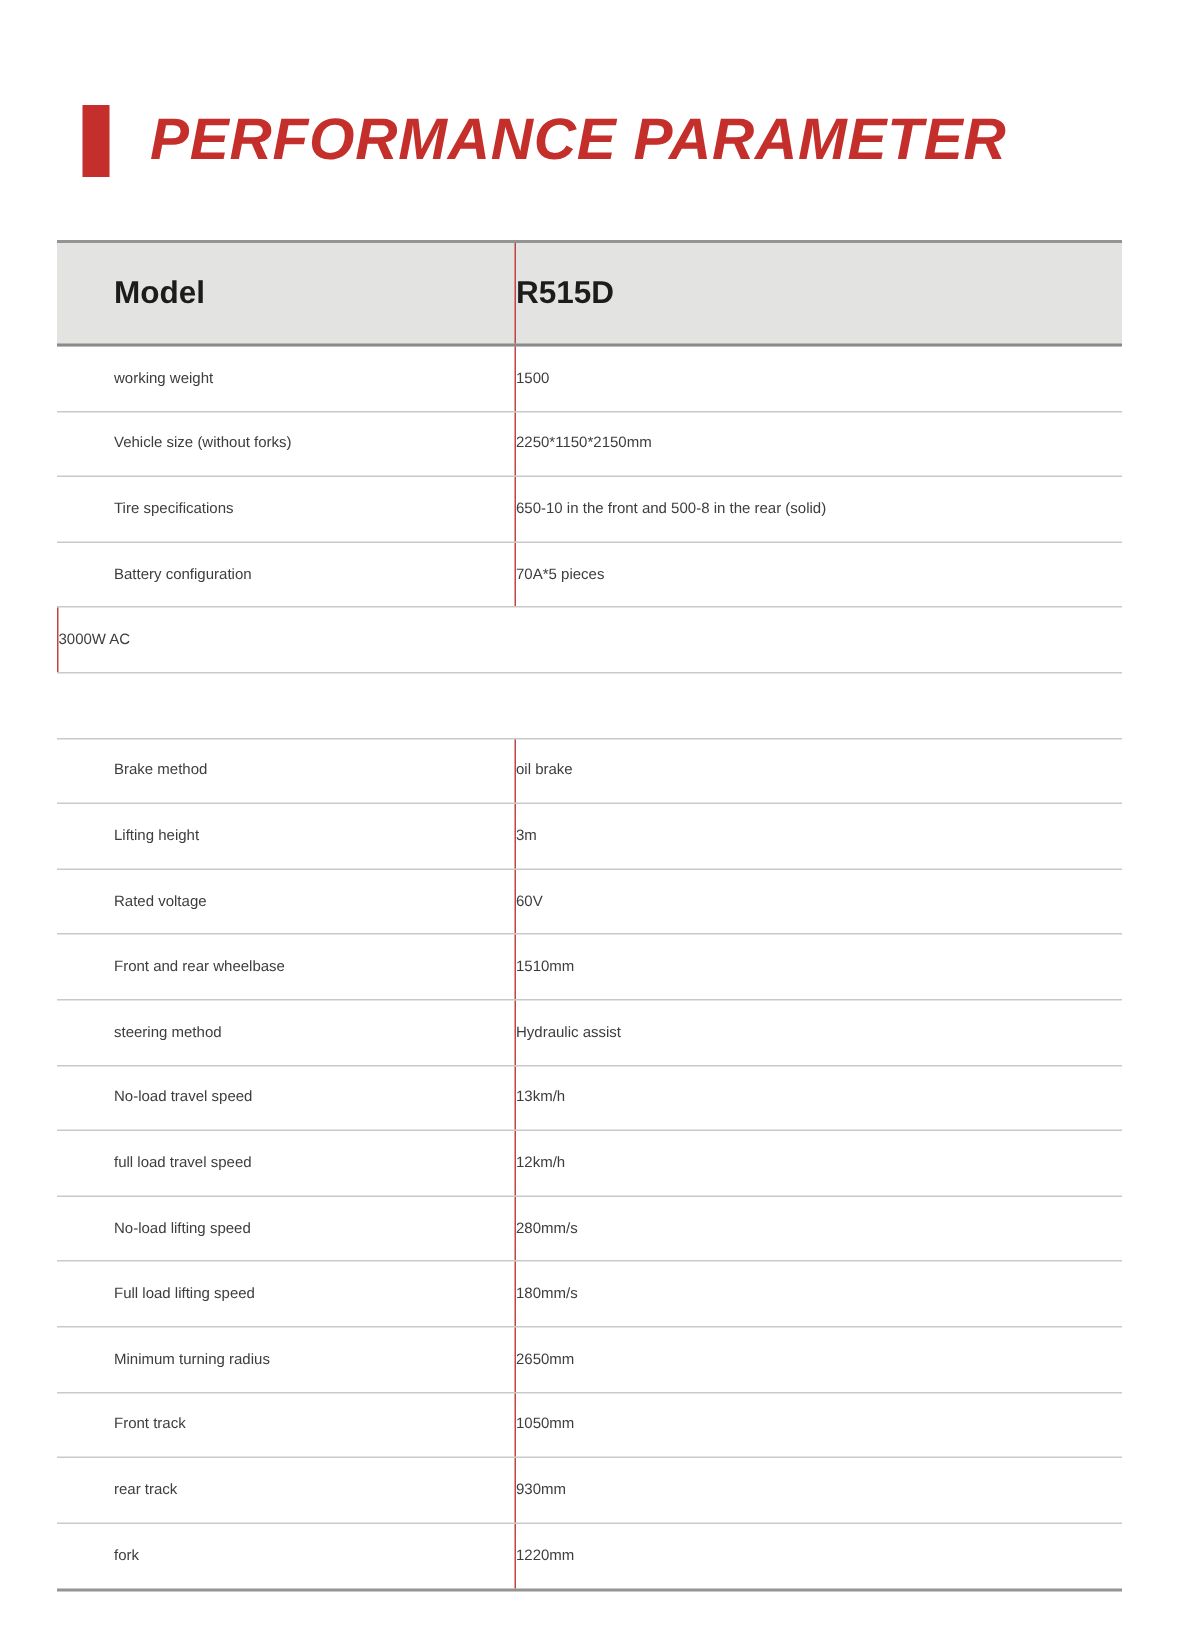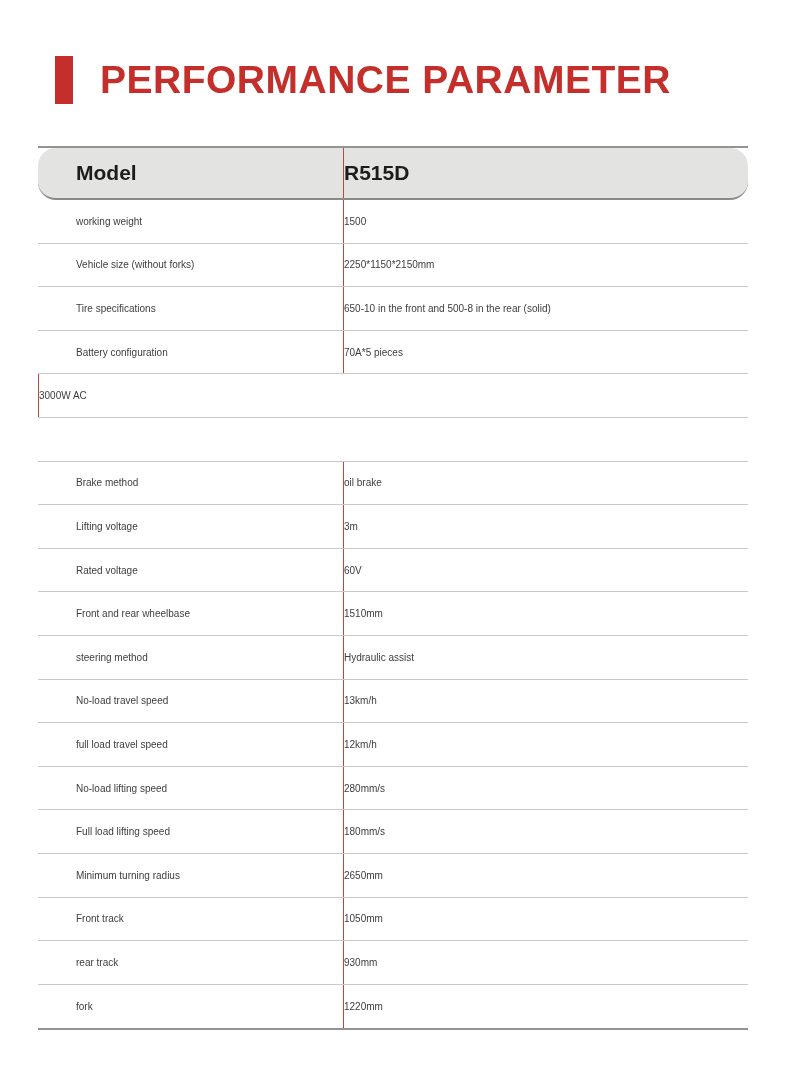--- a/index.html
+++ b/index.html
@@ -18,21 +18,22 @@
     position: relative;
     width: 800px;
     height: 1086px;
     background: #ffffff;
     font-family: "Liberation Sans", sans-serif;
     overflow: hidden;
   }
   .title-block {
     display: flex;
     align-items: center;
-    padding: 56px 0 0 55px;
+    padding: 70px 0 0 55px;
+    font-style: italic;
   }
   .accent-bar {
     width: 18px;
     height: 48px;
     background: var(--accent-red, #C42F2B);
     flex: 0 0 auto;
   }
   .page-title {
     margin-left: 27px;
     font-size: 39px;
@@ -43,24 +44,23 @@
     white-space: nowrap;
   }
   .spec-table {
     margin: 42px 0 0 38px;
     width: 710px;
     border-top: 2px solid var(--border-dark, #949494);
     border-bottom: 2px solid var(--border-dark, #949494);
   }
   .thead {
     display: flex;
-    height: 52px;
+    height: 69px;
     background: var(--header-bg, #E3E3E1);
     border-bottom: 2px solid var(--border-mid, #8A8A8A);
-    border-radius: 18px;
   }
   .th {
     display: flex;
     align-items: center;
     font-weight: bold;
     color: var(--text-dark, #1C1C1C);
     font-size: 21px;
   }
   .col-label {
     width: 305px;
@@ -123,21 +123,21 @@
         <div class="tr">
         <div class="td col-value">3000W AC</div>
       </div>
         <div class="tr">
       </div>
         <div class="tr">
         <div class="td col-label">Brake method</div>
         <div class="td col-value">oil brake</div>
       </div>
         <div class="tr">
-        <div class="td col-label">Lifting voltage</div>
+        <div class="td col-label">Lifting height</div>
         <div class="td col-value">3m</div>
       </div>
         <div class="tr">
         <div class="td col-label">Rated voltage</div>
         <div class="td col-value">60V</div>
       </div>
         <div class="tr">
         <div class="td col-label">Front and rear wheelbase</div>
         <div class="td col-value">1510mm</div>
       </div>

